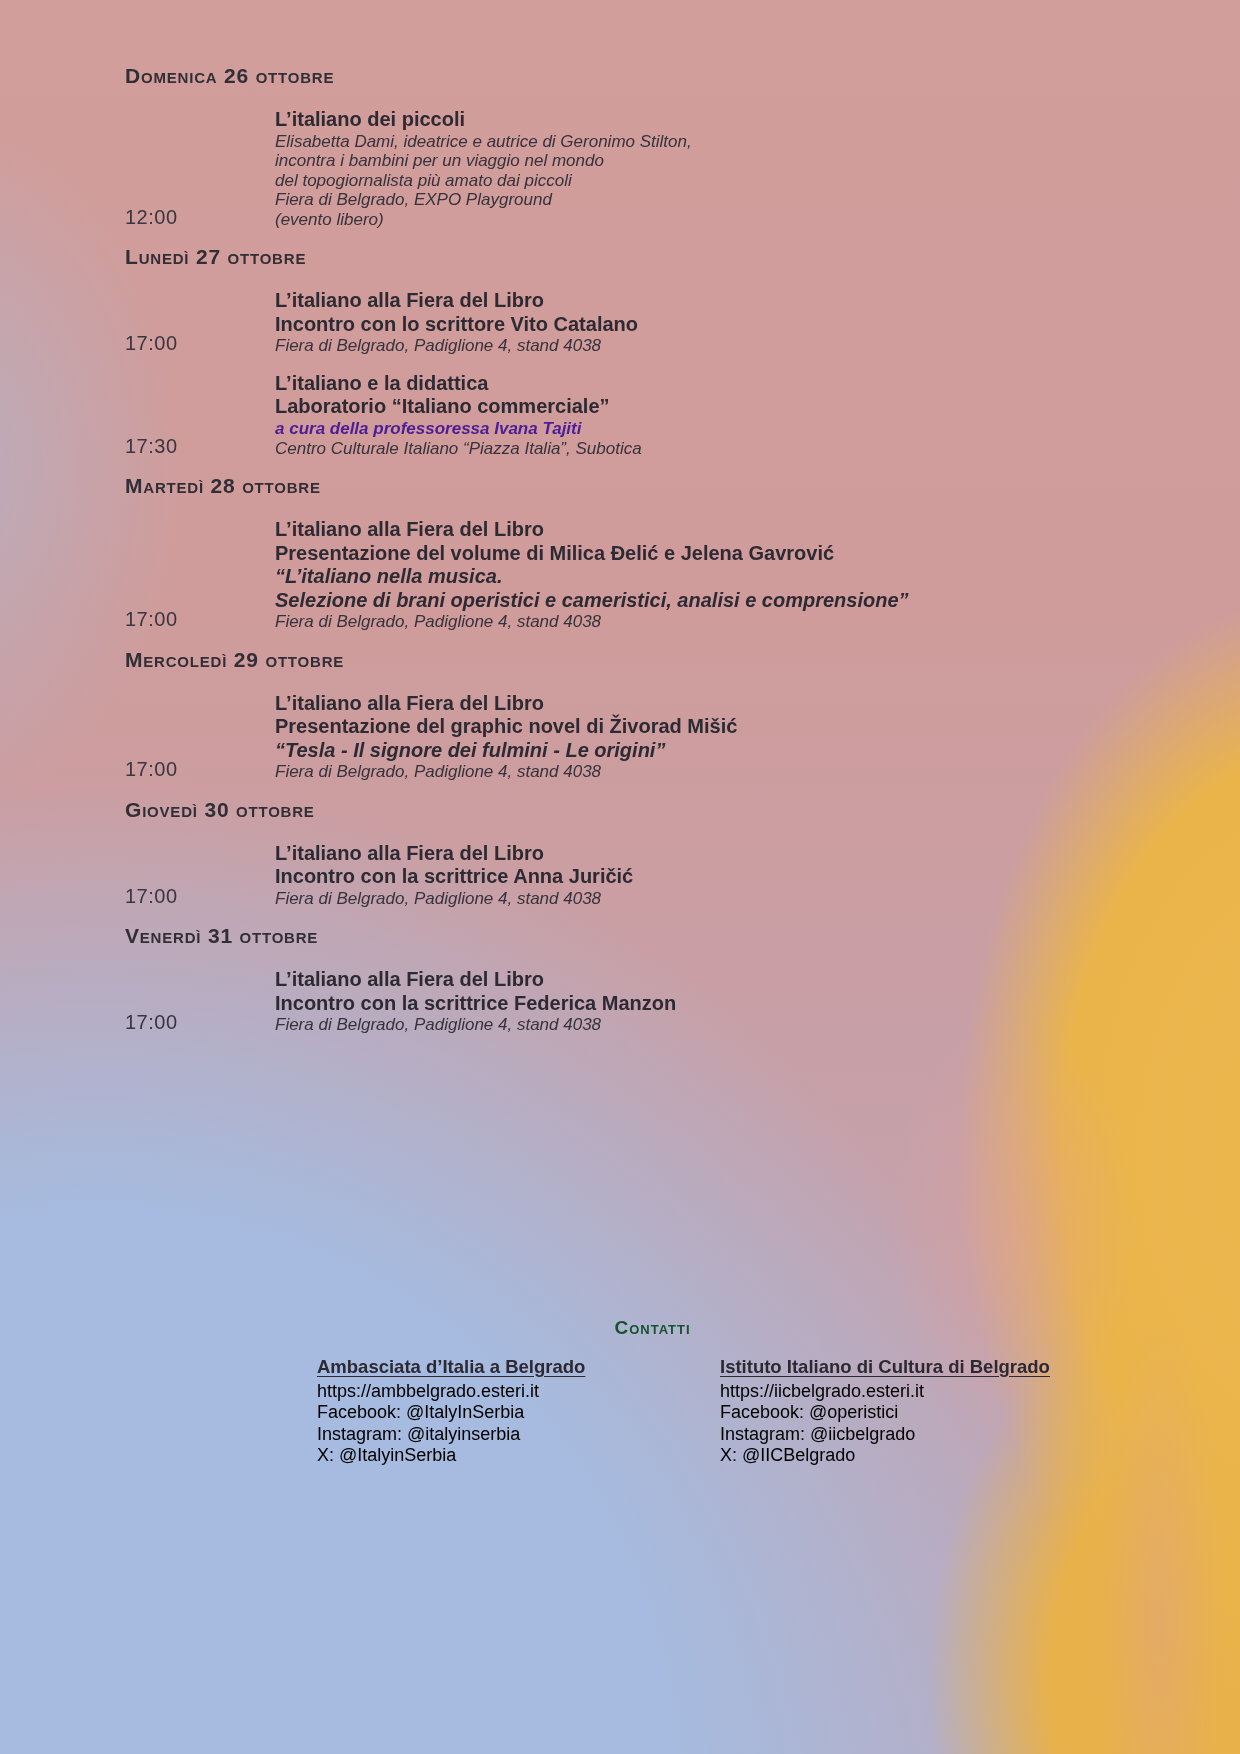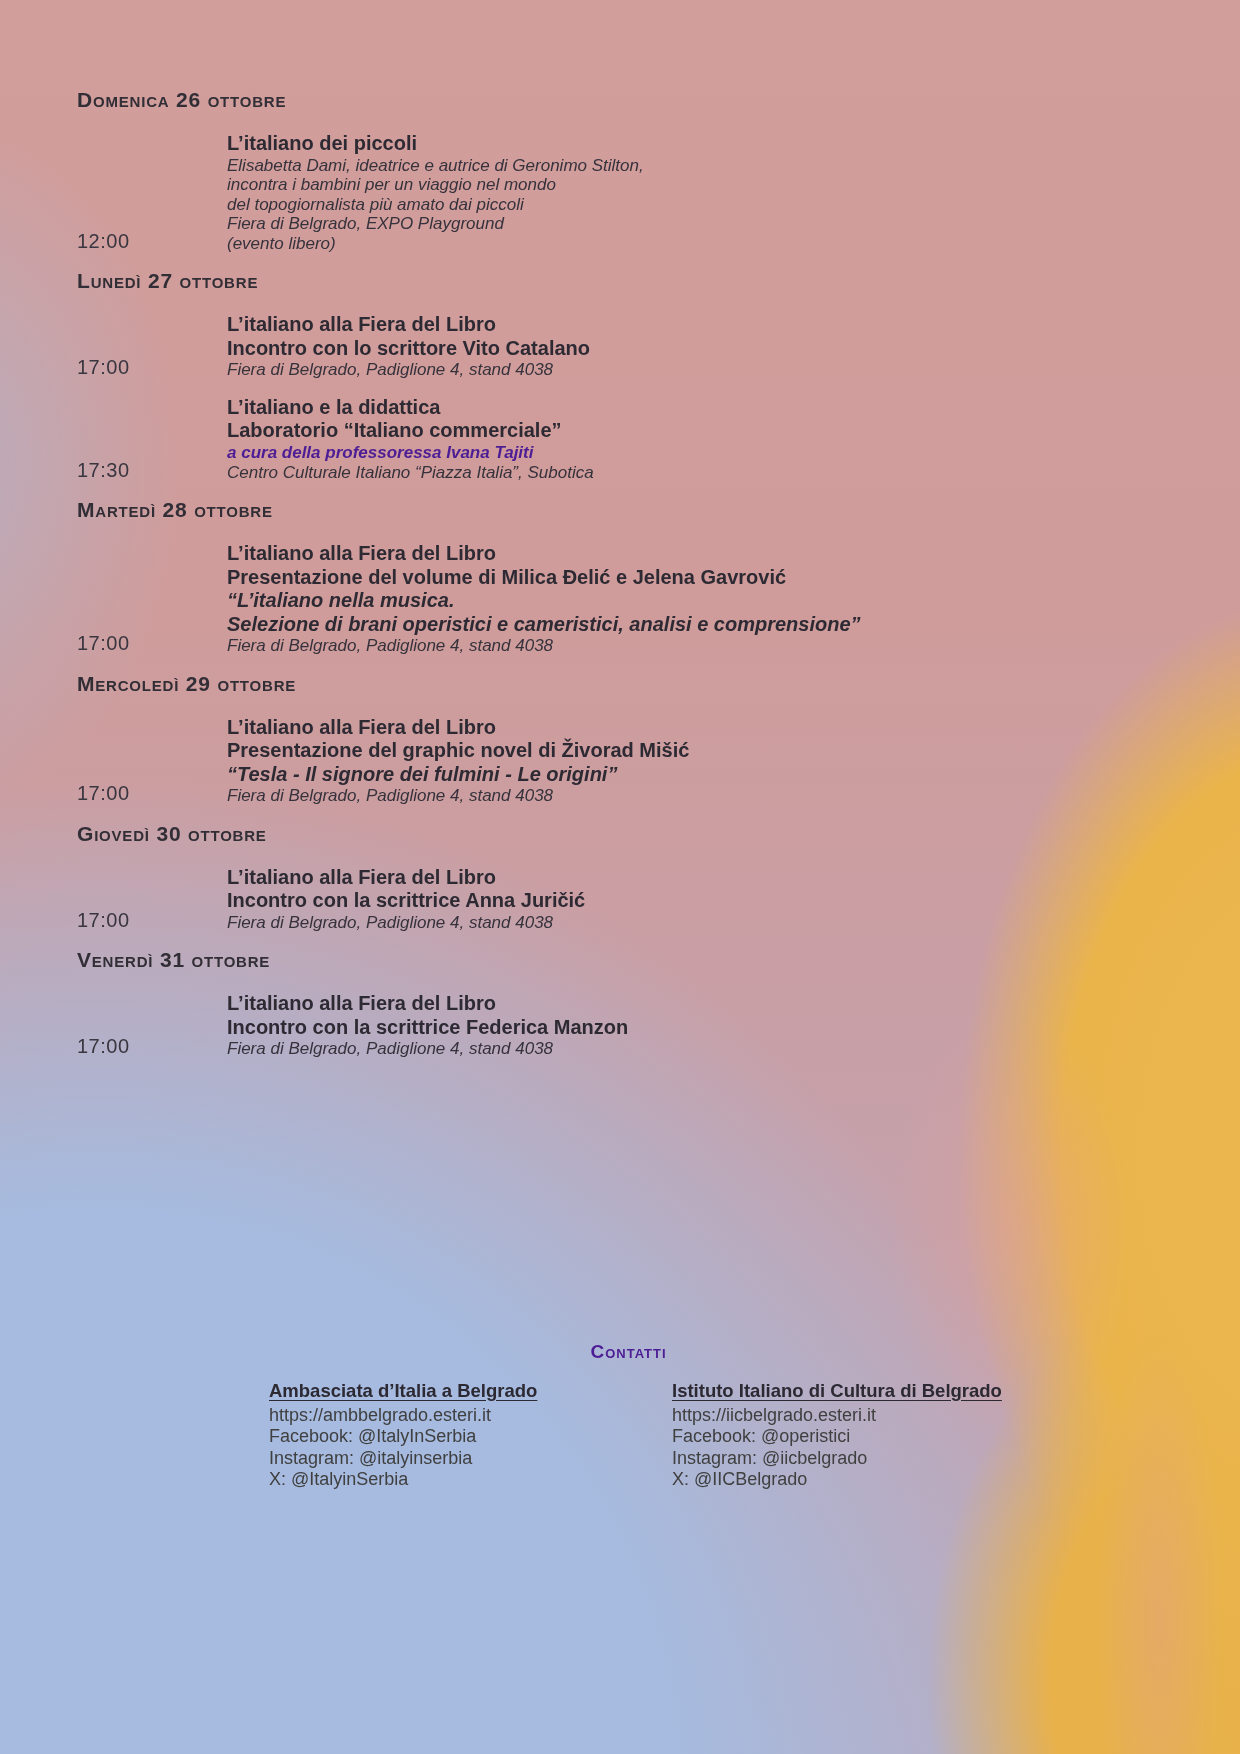--- a/index.html
+++ b/index.html
@@ -15,50 +15,50 @@
       radial-gradient(90px 420px ellipse at 1160px 1620px, rgba(220,158,148,.38), rgba(220,158,148,0) 70%),
       radial-gradient(170px 300px ellipse at 1010px 1230px, rgba(224,160,150,.5), rgba(224,160,150,0) 72%),
       radial-gradient(430px 660px ellipse at 1320px 1150px, #ecb84e 0%, #eab44b 60%, rgba(234,180,75,0) 84%),
       radial-gradient(480px 540px ellipse at 1330px 1680px, #e9b34a 0%, #e8b14a 58%, rgba(231,176,74,0) 84%),
       radial-gradient(320px 460px ellipse at -60px 470px, rgba(168,188,220,.55), rgba(168,188,220,0) 75%),
       radial-gradient(1250px 1280px ellipse at 100px 1800px, #a6bbdf 0%, #a6bbdf 46%, rgba(166,187,223,0) 80%),
       linear-gradient(180deg, #d19e9c 0%, #cf9c9b 35%, #c7a0a8 62%, #bba9bd 100%);
   }
   .content{
     position:absolute;inset:0;z-index:1;
-    padding:88px 60px 0 77px;box-sizing:border-box;
+    padding:64px 60px 0 77px;box-sizing:border-box;margin-left:48px;
   }
   .day-header{
     font-weight:700;font-size:21px;line-height:24px;
     font-variant:small-caps;letter-spacing:.8px;color:#322e36;
     margin:0 0 20px 0;
   }
   .event{display:flex;margin-bottom:16px;align-items:flex-end;}
   .time{
     flex:0 0 150px;font-size:20px;line-height:23.5px;
     color:#3a3640;letter-spacing:.5px;font-weight:400;
   }
   .lines{flex:1 1 auto;}
   .lb {font-weight:700;font-size:20px;line-height:23.5px;color:#2d2a33;}
   .lbi{font-weight:700;font-style:italic;font-size:20px;line-height:23.5px;color:#2d2a33;}
   .lbis{font-weight:700;font-style:italic;font-size:17px;line-height:20px;color:#4c1d95;}
   .li {font-style:italic;font-size:17px;line-height:19.5px;color:#36323c;}
   .contacts{margin-top:282px;}
   .contacts-heading{
     text-align:center;font-weight:700;font-size:19px;line-height:22px;
-    font-variant:small-caps;letter-spacing:1px;color:#4c1d95;
+    font-variant:small-caps;letter-spacing:1px;color:#14532d;
   }
   .contacts-cols{display:flex;margin-top:17px;padding-left:192px;}
   .ccol{width:403px;}
   .ccol:last-child{width:auto;}
   .ccol-title{
     font-weight:700;font-size:18.5px;line-height:21px;color:#2c2933;
     text-decoration:underline;text-underline-offset:3px;margin-bottom:4px;
   }
-  .ccol-line{font-size:18px;line-height:21.5px;color:#404040;}
+  .ccol-line{font-size:18px;line-height:21.5px;color:#000000;}
 </style>
 </head>
 <body>
 
 <div class="bg"></div>
 
 <div class="content">
 
   <div class="day-block">
     <div class="day-header">Domenica 26 ottobre</div>

